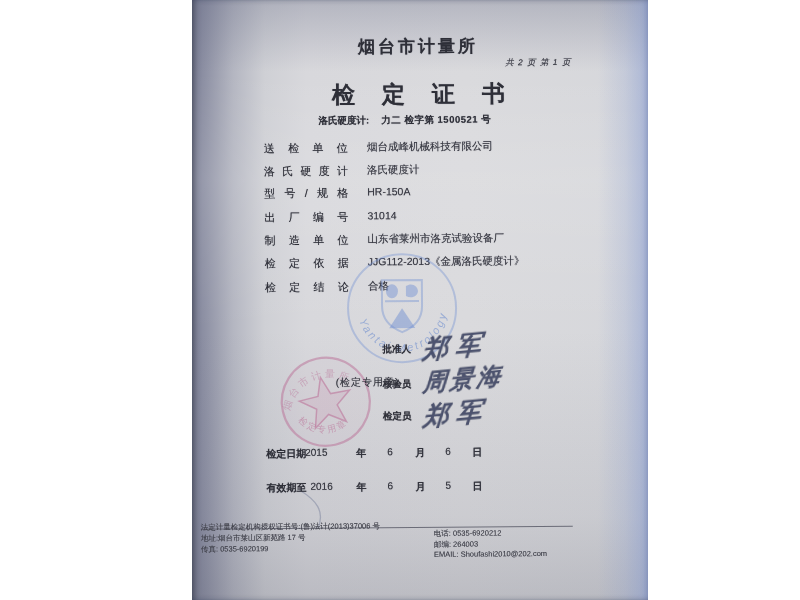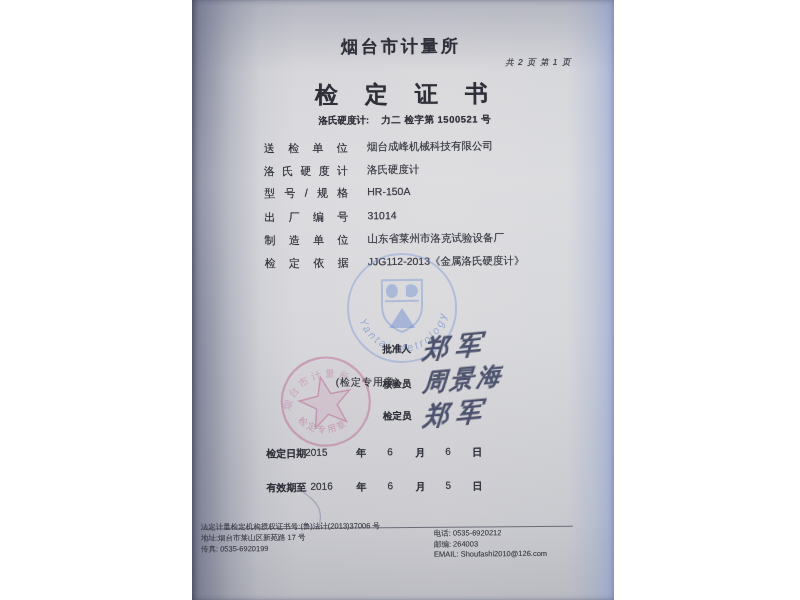--- a/index.html
+++ b/index.html
@@ -2,21 +2,21 @@
 <html><head>
 <meta charset="utf-8">
 <style>
   html,body{margin:0;padding:0;}
   body{
     width:800px;height:600px;position:relative;background:#ffffff;overflow:hidden;
     font-family:"Liberation Sans", sans-serif;
   }
   
   .photo{
-    position:absolute;left:192px;top:0;width:422px;height:600px;overflow:hidden;
+    position:absolute;left:192px;top:0;width:456px;height:600px;overflow:hidden;
     background:
       linear-gradient(to left, rgba(125,148,208,0.50) 0%, rgba(125,148,208,0.20) 5%, rgba(0,0,0,0) 11%),
       linear-gradient(to bottom, rgba(96,101,128,0.30) 0%, rgba(0,0,0,0) 12%, rgba(255,255,255,0.10) 30%, rgba(0,0,0,0) 55%, rgba(80,82,100,0.10) 86%, rgba(80,82,100,0.22) 100%),
       linear-gradient(to right, #7e8298 0%, #8f92a5 3%, #b4b6c1 9%, #cfd0d5 16%, #d8d8dc 25%, #dadadd 60%, #d6d7db 100%);
     box-shadow: inset 4px 0 6px -2px rgba(30,32,48,0.55), inset -3px 0 5px -1px rgba(90,105,160,0.35);
   }
   .tilt{position:absolute;inset:0;transform:rotate(-0.45deg);transform-origin:50% 50%;}
   .t{position:absolute;color:#2e2f38;text-shadow:0 0 0.7px rgba(46,47,58,0.55);white-space:nowrap;}
   .inst-title{left:0;right:0;top:35px;text-align:center;font-size:17px;font-weight:bold;letter-spacing:3px;}
   .page-info{left:315px;top:58px;font-size:8.5px;letter-spacing:1px;color:#3a3b45;font-style:italic;}
@@ -70,20 +70,24 @@
       <span class="f-value">31014</span>
     </div>
     <div class="t frow" style="top:232px">
       <span class="f-label">制造单位</span>
       <span class="f-value">山东省莱州市洛克试验设备厂</span>
     </div>
     <div class="t frow" style="top:255px">
       <span class="f-label">检定依据</span>
       <span class="f-value">JJG112-2013《金属洛氏硬度计》</span>
     </div>
+    <div class="t frow" style="top:279px">
+      <span class="f-label">检定结论</span>
+      <span class="f-value">合格</span>
+    </div>
 
     <svg style="left:148px;top:248px" width="124" height="124" viewBox="0 0 124 124">
       <defs>
           <path id="wmArc" d="M18,68 A45,45 0 0 0 106,68" fill="none"></path>
         </defs>
       <circle cx="62" cy="60" r="54" fill="none" stroke="rgba(110,143,210,0.38)" stroke-width="2"></circle>
       <path d="M42,32 h40 v26 c0,14 -10,22 -20,26 c-10,-4 -20,-12 -20,-26 z" fill="none" stroke="rgba(110,143,210,0.40)" stroke-width="2"></path>
       <ellipse cx="52" cy="43" rx="6" ry="7" fill="rgba(110,143,210,0.45)"></ellipse>
       <path d="M66,38 c6,-4 12,0 12,5 c0,5 -6,8 -12,5 z" fill="rgba(110,143,210,0.45)"></path>
       <rect x="45" y="52" width="34" height="2" fill="rgba(110,143,210,0.40)"></rect>
@@ -135,16 +139,16 @@
     <span class="t dv" style="left:222px;top:480px;font-weight:bold">月</span>
     <span class="t dv" style="left:252px;top:480px">5</span>
     <span class="t dv" style="left:279px;top:480px;font-weight:bold">日</span>
 
     <div class="rule"></div>
     <div class="t foot" style="left:7px;top:521px">法定计量检定机构授权证书号:(鲁)法计(2013)37006 号</div>
     <div class="t foot" style="left:7px;top:532px">地址:烟台市莱山区新苑路 17 号</div>
     <div class="t foot" style="left:7px;top:543px">传真: 0535-6920199</div>
     <div class="t foot" style="left:240px;top:529px">电话: 0535-6920212</div>
     <div class="t foot" style="left:240px;top:540px">邮编: 264003</div>
-    <div class="t foot" style="left:240px;top:550px">EMAIL: Shoufashi2010@126.com</div>
+    <div class="t foot" style="left:240px;top:550px">EMAIL: Shoufashi2010@202.com</div>
 
   </div>
 </div>
 
 </body></html>

